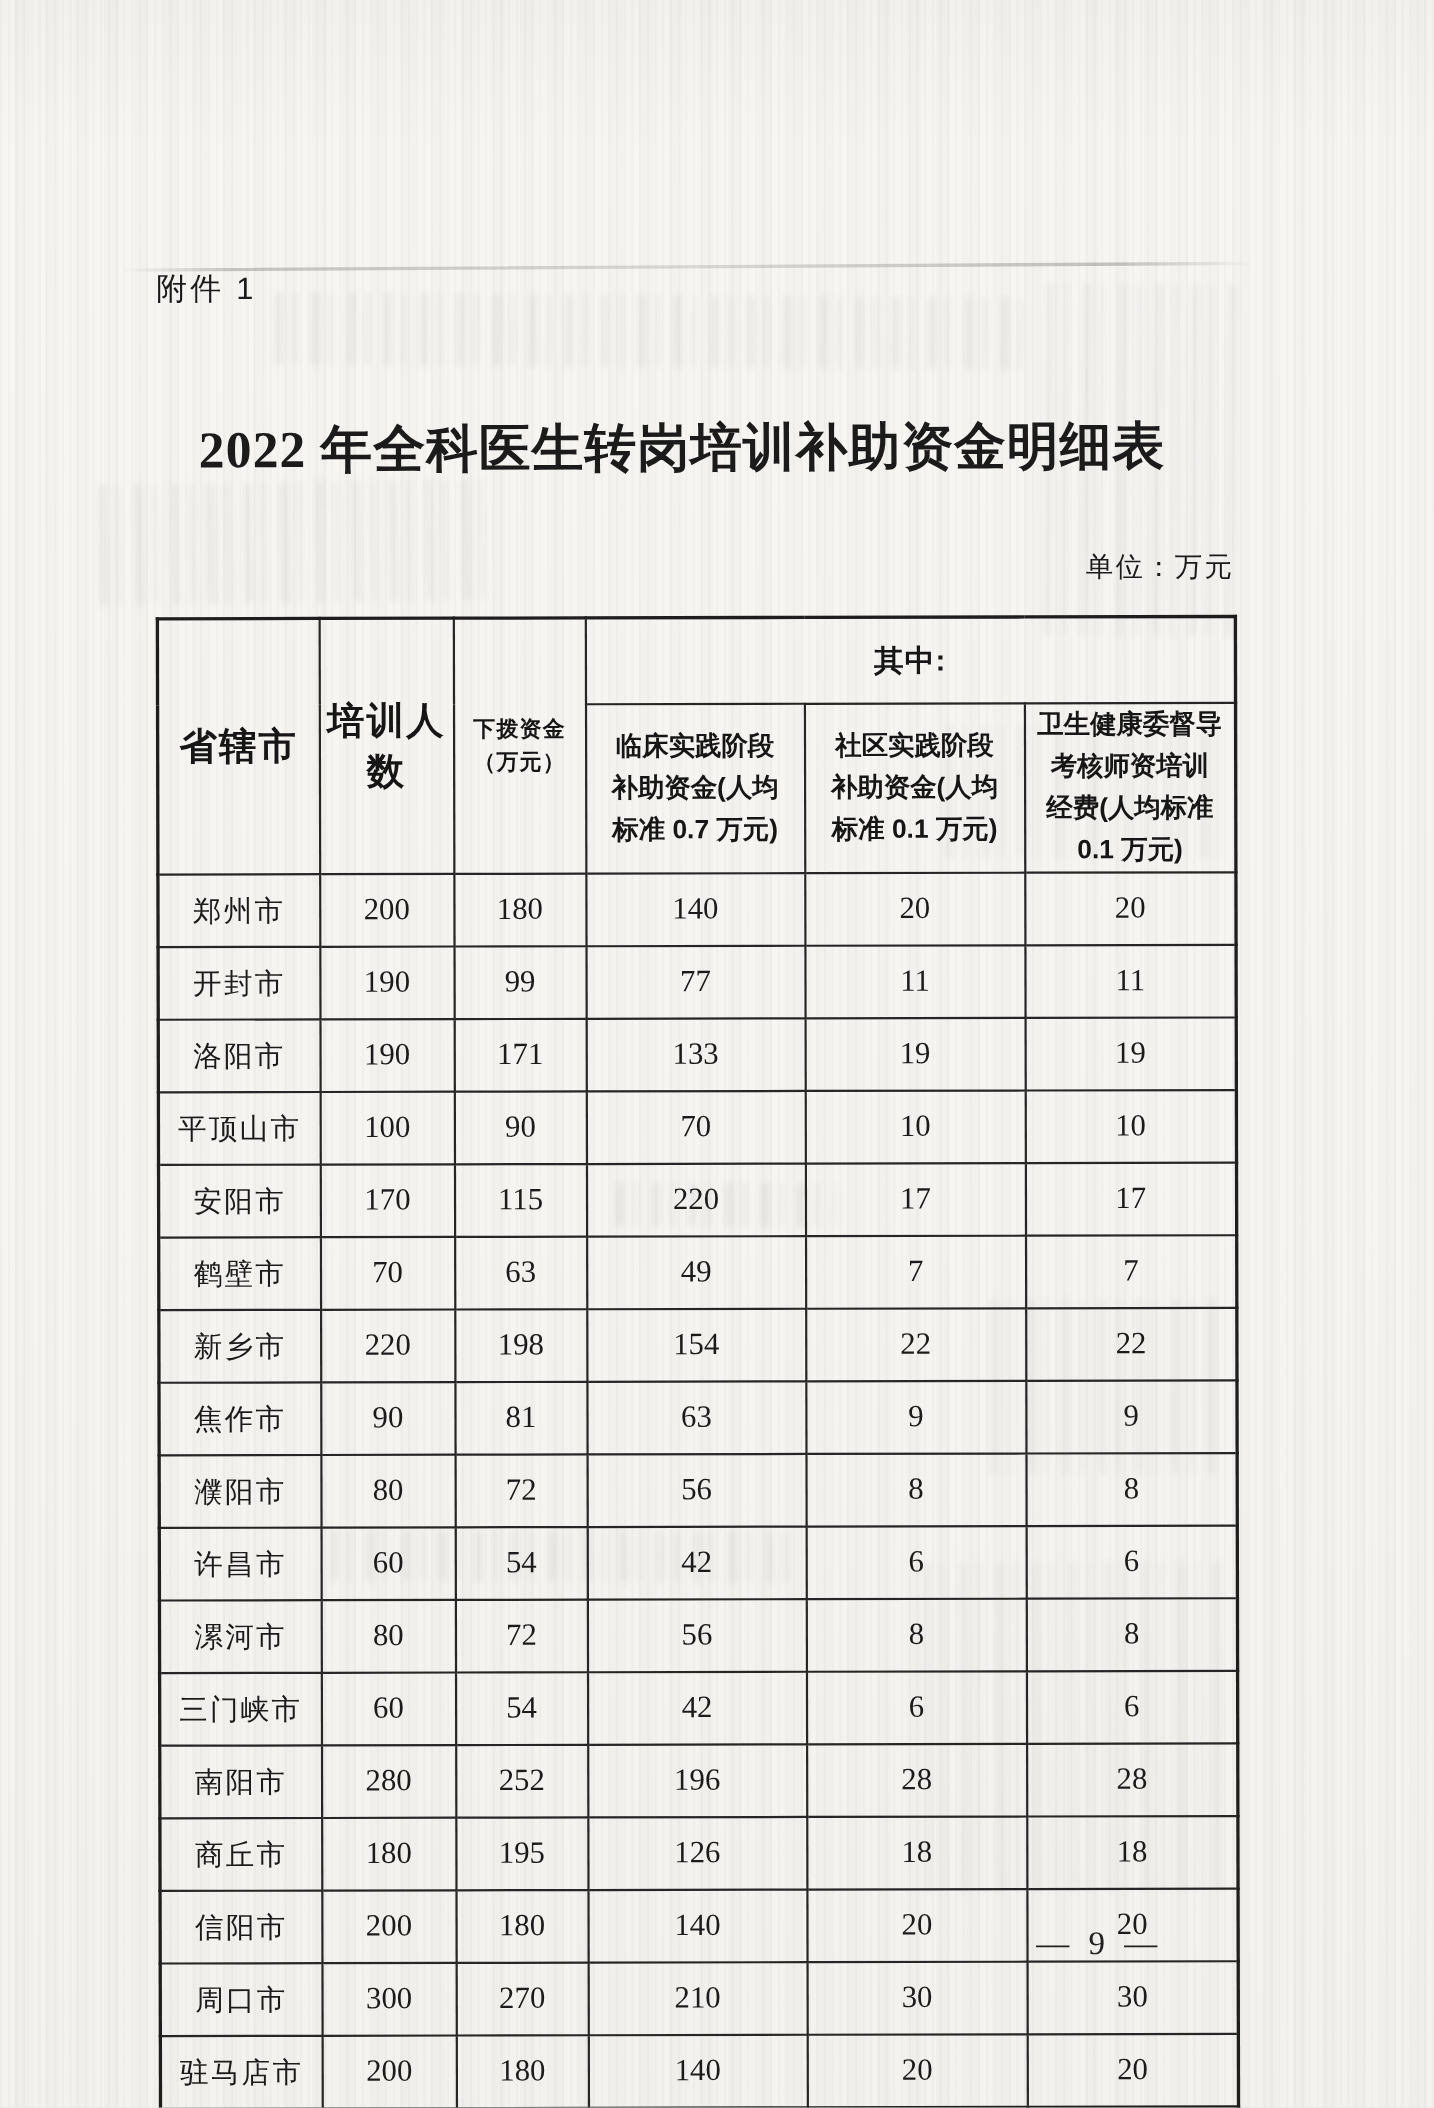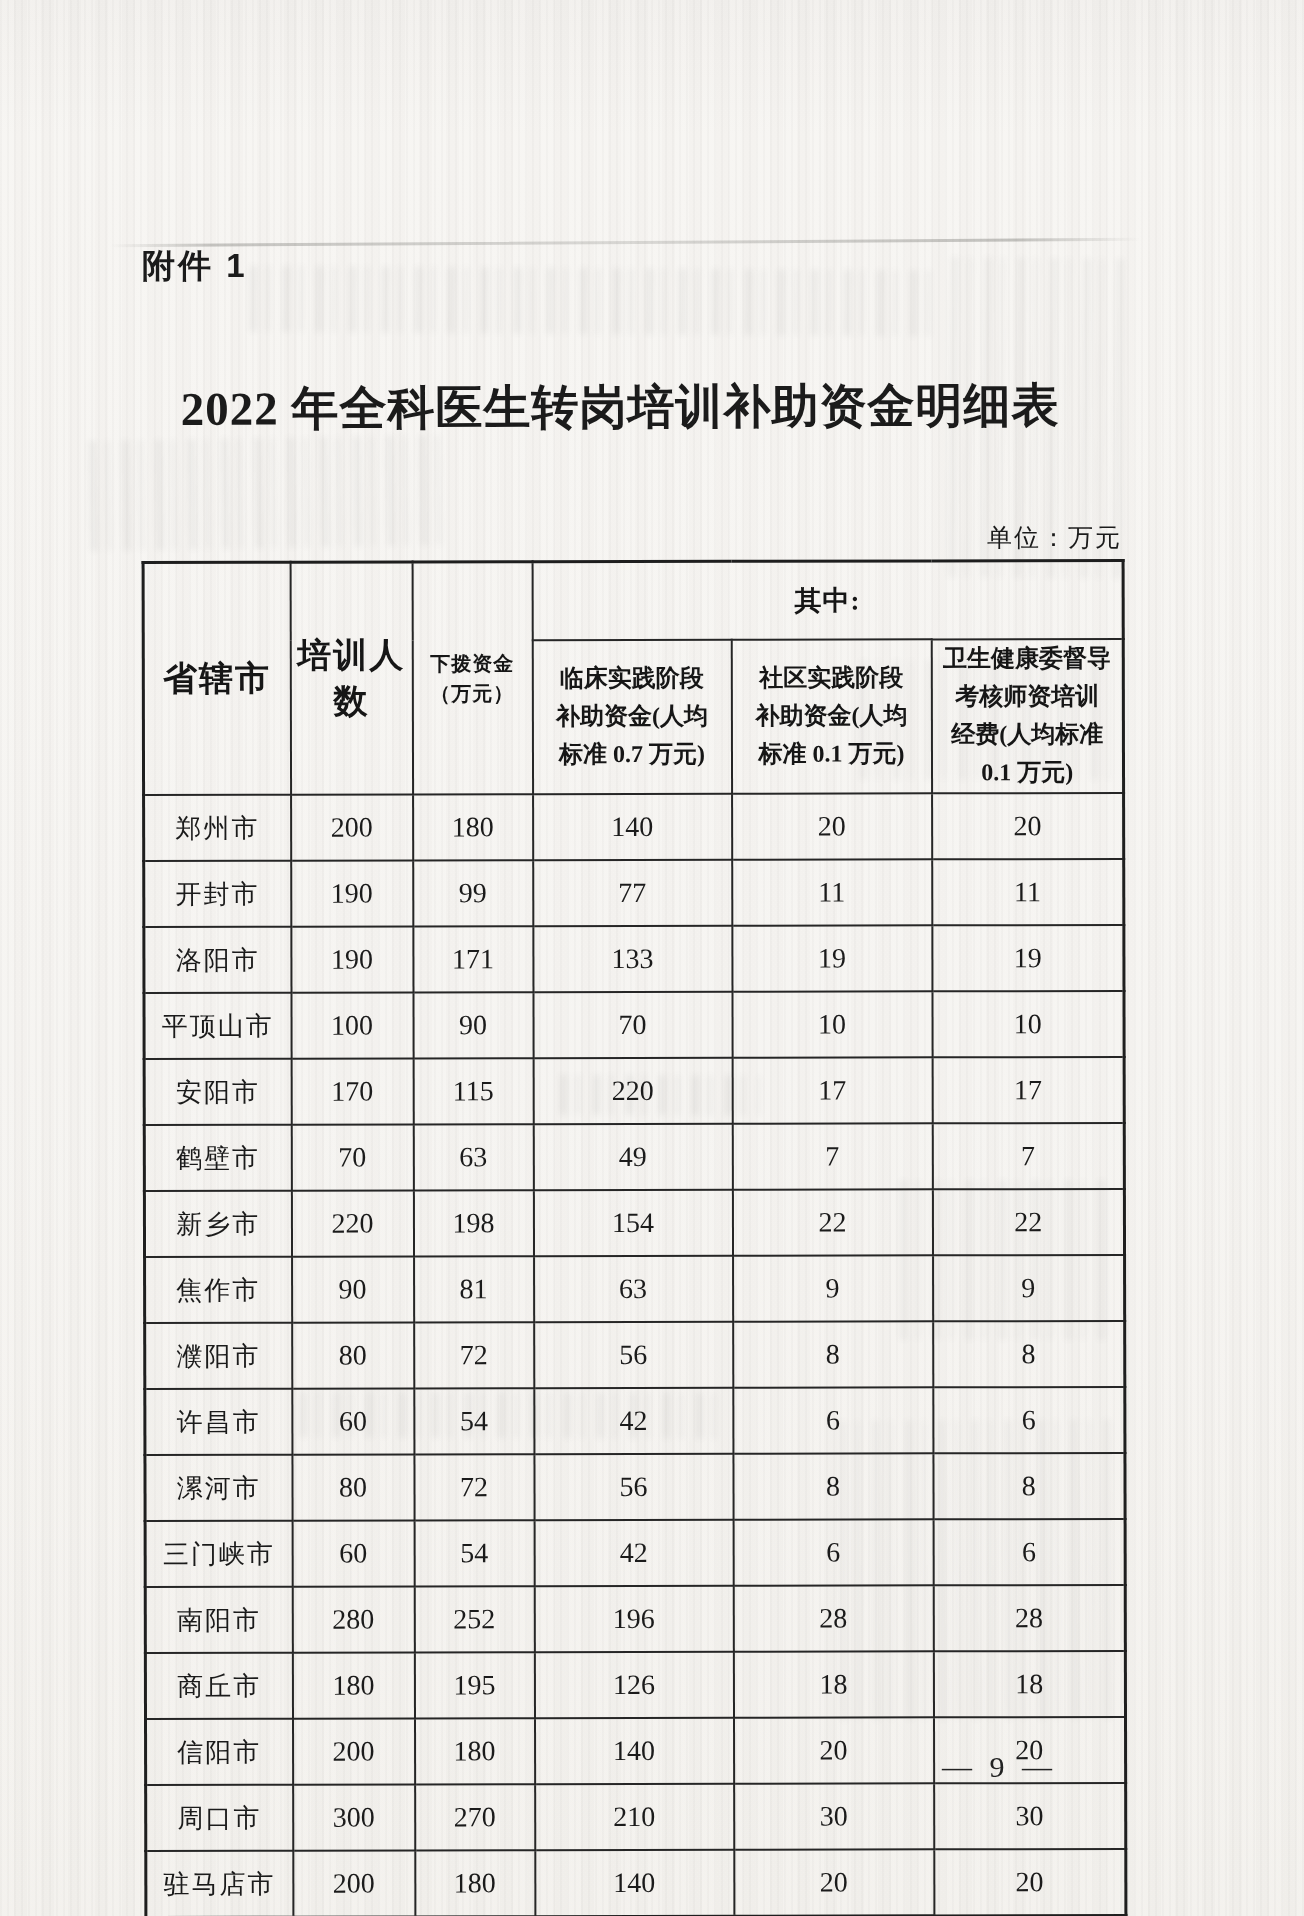--- a/index.html
+++ b/index.html
@@ -20,45 +20,45 @@
       repeating-linear-gradient(90deg,rgba(255,255,255,0.05) 0 14px,rgba(0,0,0,0.012) 14px 27px);
   }
   .fold-line{
     position:absolute;left:110px;top:241px;width:1030px;height:3px;
     background:linear-gradient(90deg,rgba(100,100,95,0),rgba(100,100,95,.34) 10%,rgba(100,100,95,.2) 50%,rgba(100,100,95,.36) 88%,rgba(100,100,95,0));
     transform:rotate(-0.35deg);border-radius:2px;
   }
   .attachment{
     position:absolute;left:142px;top:244px;
     font-family:"Liberation Sans","DejaVu Sans",sans-serif;
-    font-weight:bold;font-size:33px;letter-spacing:3px;
+    font-weight:normal;font-size:28px;letter-spacing:3px;
   }
   .title{
     position:absolute;left:120px;top:376px;width:1000px;text-align:center;
     font-size:47px;font-weight:bold;letter-spacing:1px;
     transform:rotate(-0.25deg);white-space:nowrap;
   }
   .unit{
-    position:absolute;left:760px;top:521px;width:362px;text-align:right;
+    position:absolute;left:760px;top:499px;width:362px;text-align:right;
     font-size:25px;letter-spacing:2px;
   }
   table.doc-table{
     position:absolute;left:143px;top:560px;width:980px;
     border-collapse:collapse;table-layout:fixed;
     border:3px solid #1e1e1e;
     transform:rotate(-0.12deg);
     background:transparent;
   }
   .doc-table th,.doc-table td{
     border:2px solid #262626;
     text-align:center;vertical-align:middle;
     padding:0;overflow:hidden;
   }
   .doc-table th{
-    font-family:Liberation Serif, serif;
+    font-family:Liberation Sans, sans-serif;
     font-weight:bold;color:#161616;
   }
   tr.head-top th{height:76px;}
   tr.head-sub th{height:152px;}
   .h-main{font-size:34px;letter-spacing:2px;padding-top:62px;vertical-align:middle;}
   .h-alloc{font-size:20px;letter-spacing:1px;white-space:pre-line;line-height:1.5;padding-top:34px;}
   .h-among{text-align:left;padding-left:22px;font-size:27px;letter-spacing:1px;vertical-align:middle;}
   .h-sub{font-size:24px;line-height:1.58;white-space:pre-line;padding:6px 4px;letter-spacing:0px;}
   .doc-table tbody td{height:64px;font-size:28px;}
   .doc-table tbody td.city-cell{font-size:26px;letter-spacing:2px;margin-top:21px;}

